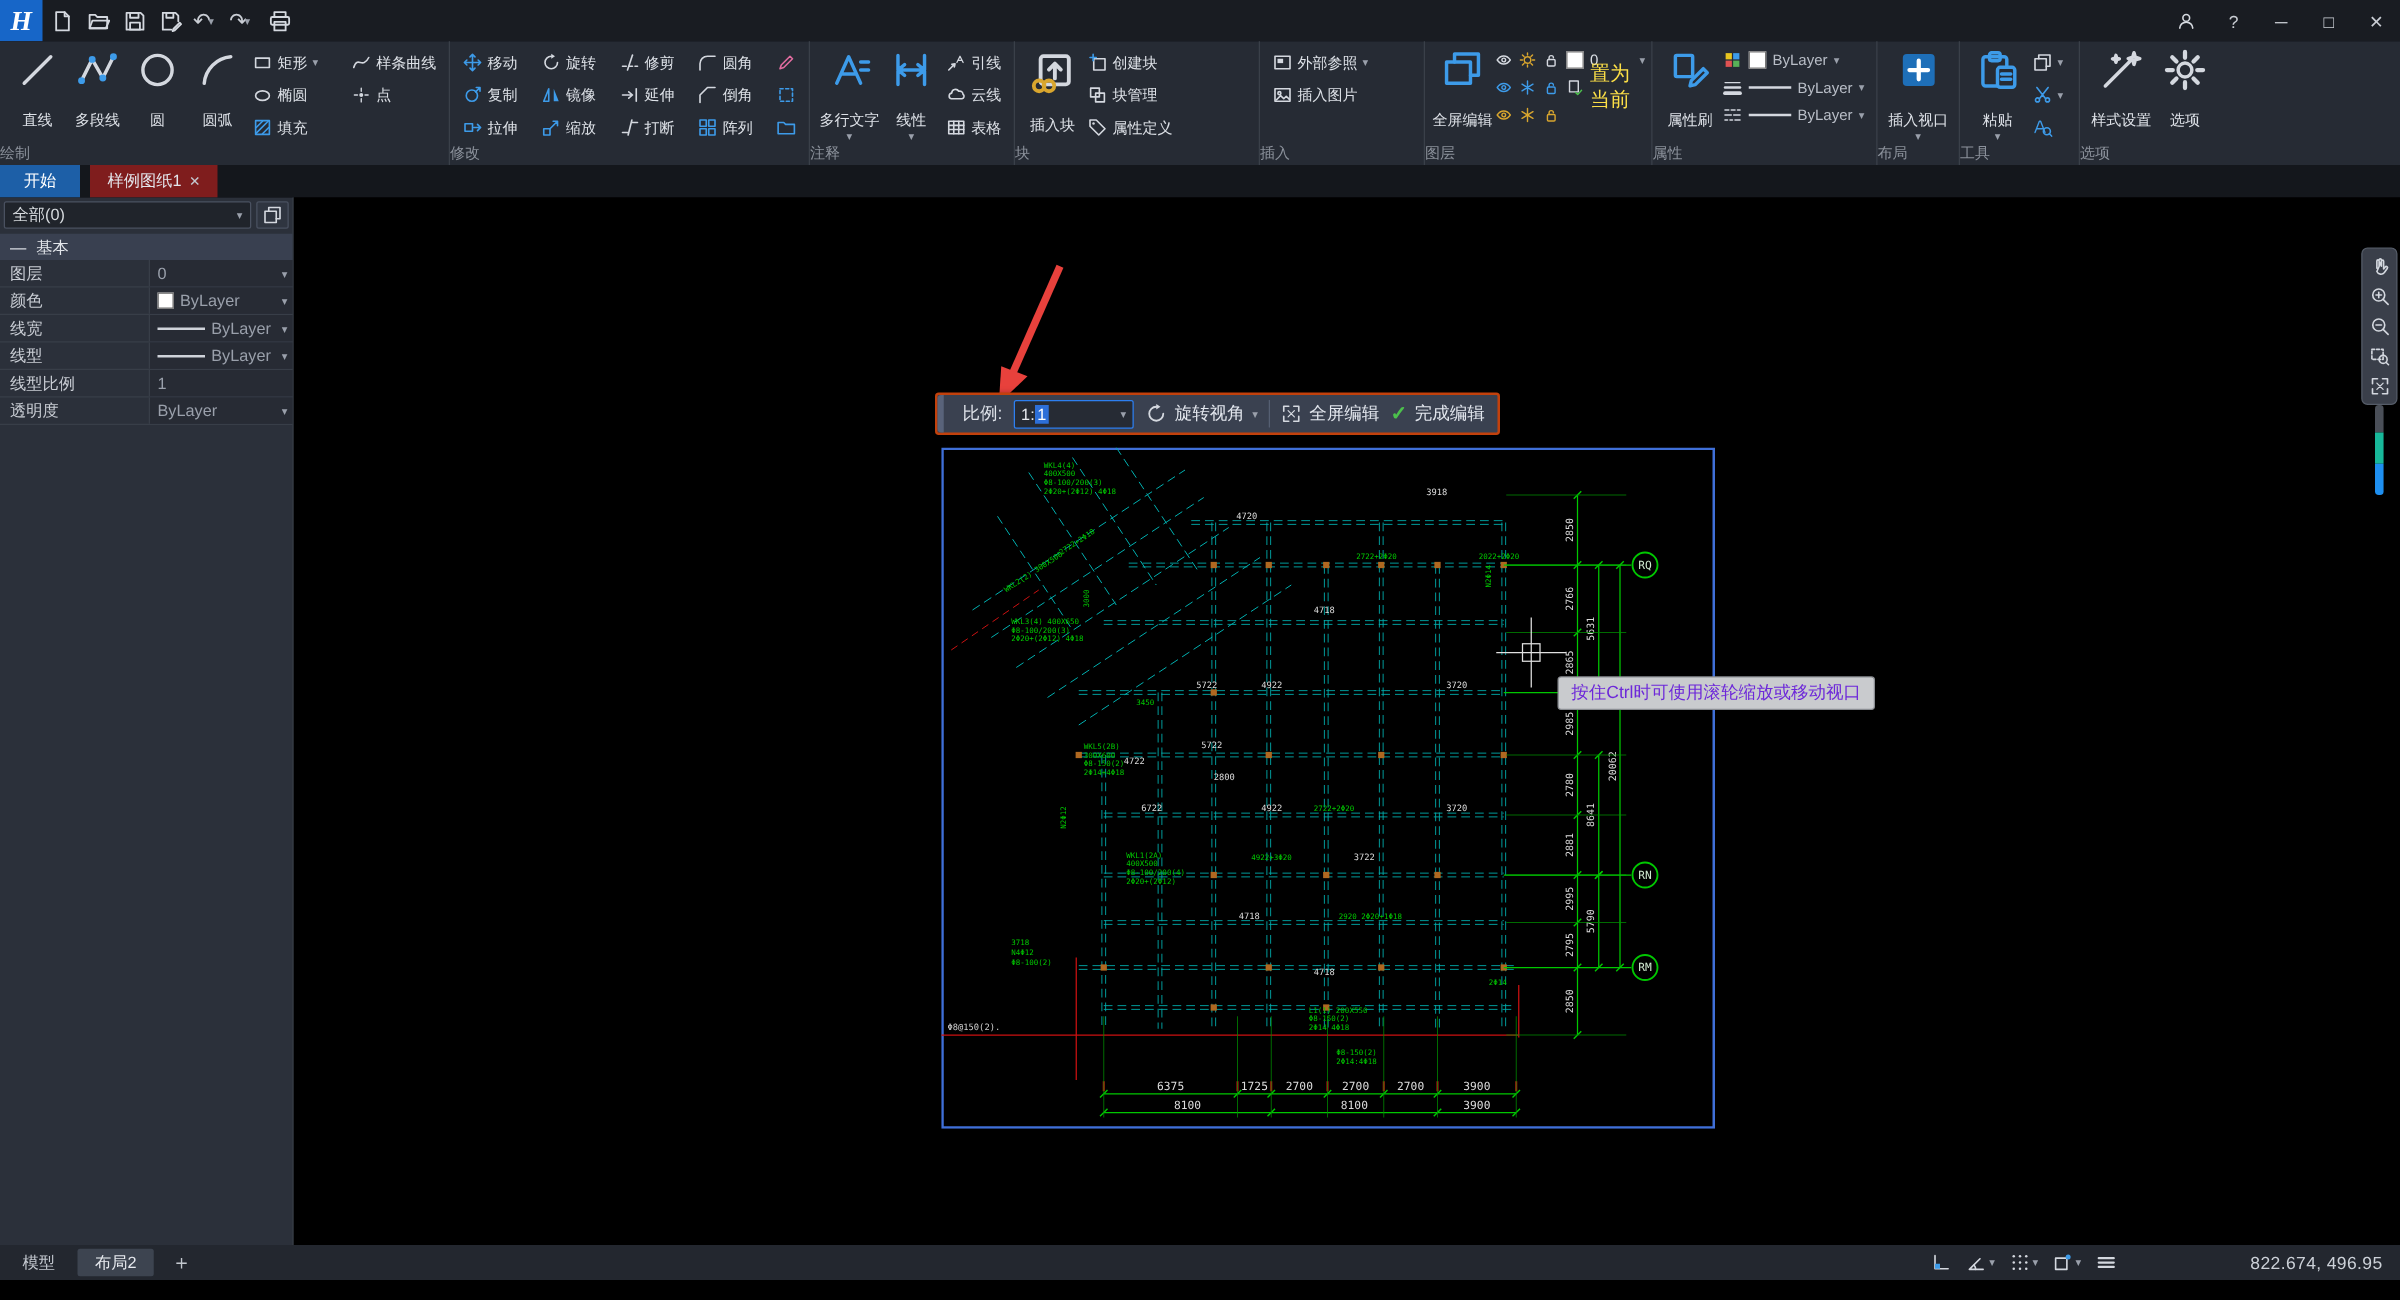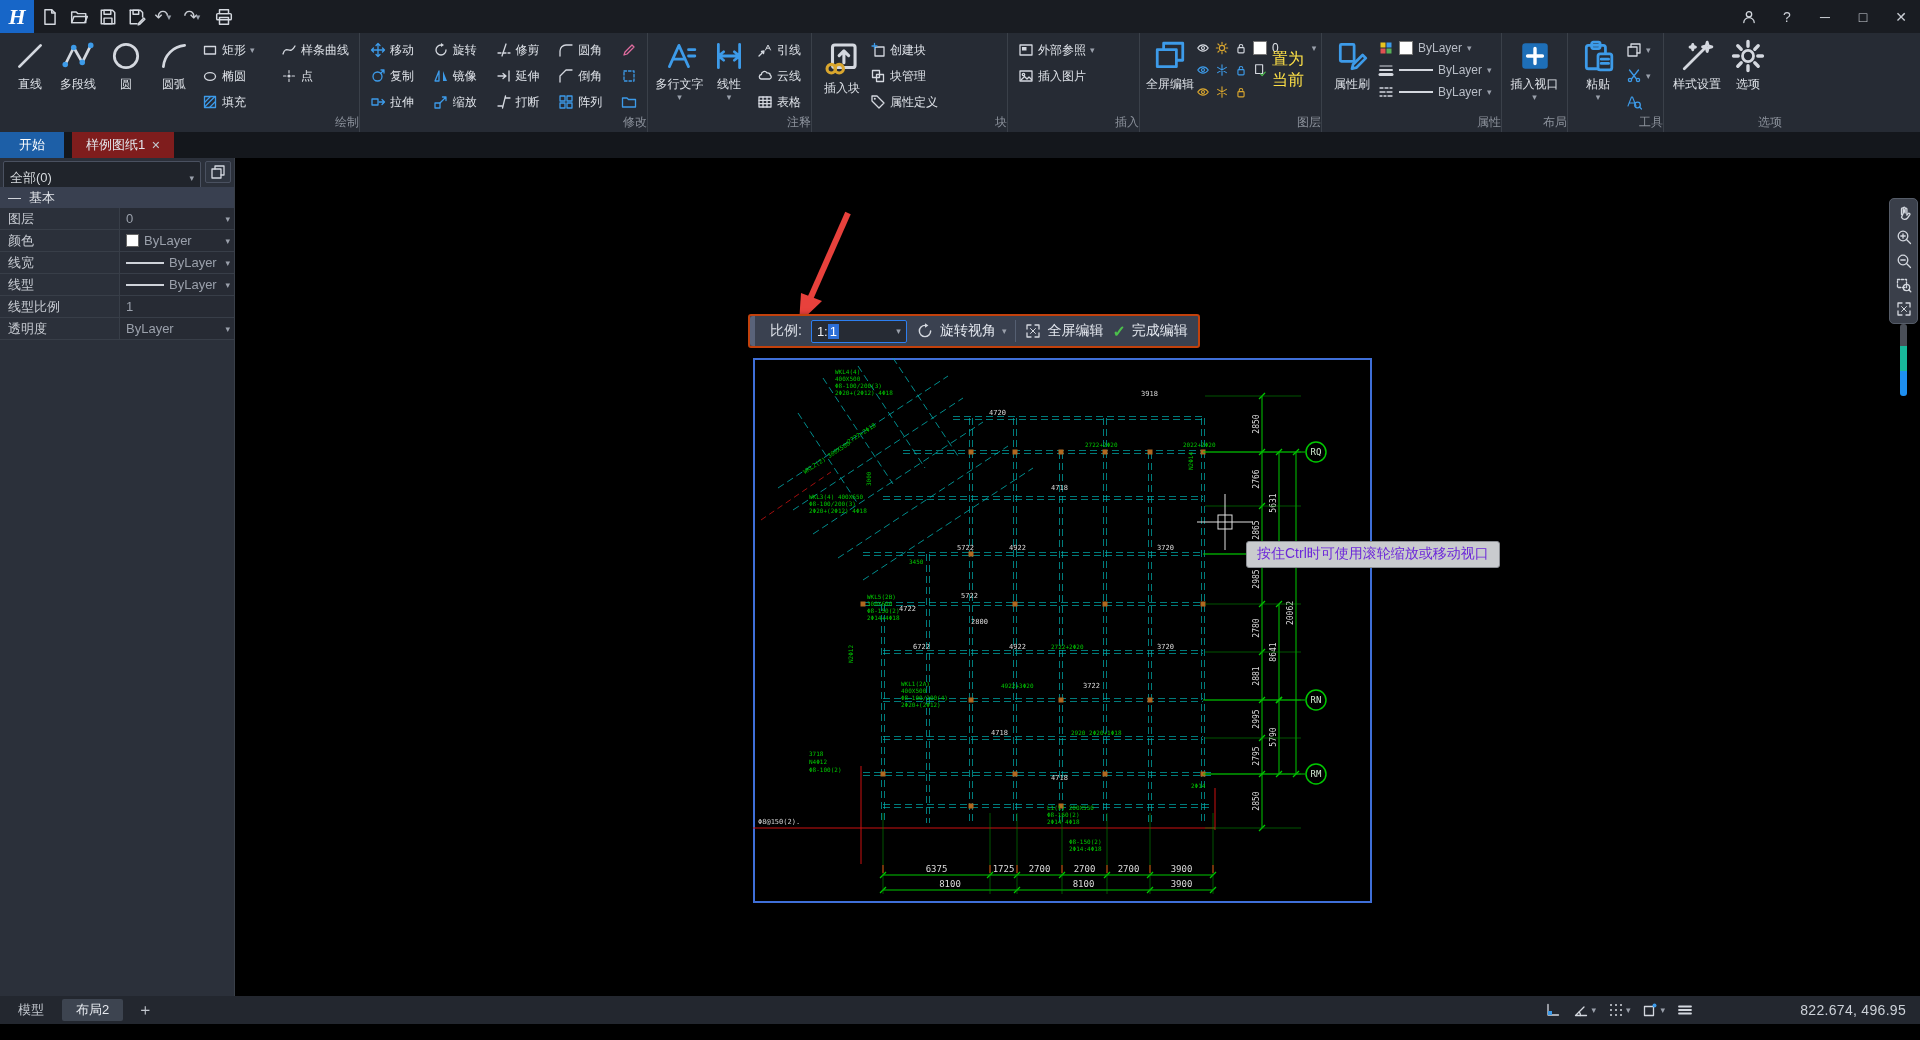--- a/index.html
+++ b/index.html
@@ -13,23 +13,23 @@
   .qbtn { width:27px; height:26px; margin-left:2px; display:flex; align-items:center; justify-content:center; color:#c9cdd4; border-radius:3px; }
   .qchev { color:#9aa0ab; font-size:9px; margin-left:-2px; width:10px; }
   .qglyph { font-size:17px; color:#c9cdd4; }
   .wtitle { position:absolute; left:0; right:0; text-align:center; color:#d8dce2; font-size:14px; pointer-events:none; }
   .winctl { margin-left:auto; display:flex; align-items:center; height:100%; }
   .winbtn { width:38px; height:33px; display:flex; align-items:center; justify-content:center; color:#c9cdd4; font-size:14px; }
 
   
   .ribbon { position:absolute; left:0; top:33px; width:1920px; height:99px; background:#262b34; display:flex; }
   .rg { position:relative; height:99px; border-right:1px solid #3a4049; padding:2px 6px 16px 6px; display:flex; align-items:flex-start; }
-  .glabel { position:absolute; bottom:1px; left:0; right:0; text-align:right; font-size:12px; color:#8b919b; }
+  .glabel { position:absolute; bottom:1px; left:0; right:0; text-align:left; font-size:12px; color:#8b919b; }
   .bigbtn { display:flex; flex-direction:column; align-items:center; justify-content:flex-start; padding:4px 3px 0 3px; color:#dde1e7; font-size:12px; border-radius:3px; min-width:48px; }
-  .bigbtn .blabel { margin-top:3px; white-space:nowrap; }
+  .bigbtn .blabel { margin-top:15px; white-space:nowrap; }
   .bchev { font-size:9px; color:#9aa0ab; line-height:8px; }
   .scol { display:flex; flex-direction:column; justify-content:flex-start; padding-top:2px; }
   .sbtn { display:flex; align-items:center; height:26px; padding:0 4px; color:#dde1e7; font-size:12px; gap:4px; border-radius:3px; white-space:nowrap; }
   .schev { font-size:9px; color:#9aa0ab; }
   .swatch { display:inline-block; width:14px; height:14px; background:#fff; border:1px solid #777; }
   .lwline { display:inline-block; width:34px; height:2px; background:#d4d8df; }
   .bylayer { color:#b9bec7; font-size:12px; }
   .minirow { display:flex; align-items:center; height:22px; gap:5px; }
 
   
@@ -41,21 +41,21 @@
   
   .tabrow { position:absolute; left:0; top:132px; width:1920px; height:26px; background:#14171c; display:flex; align-items:stretch; }
   .dtab { display:flex; align-items:center; justify-content:center; font-size:13px; padding:0 14px; gap:6px; }
   .tab-start { background:#1d5fa7; color:#fff; width:64px; }
   .tab-doc { background:#7f1d1d; color:#e3e6ec; margin-left:8px; }
   .tclose { color:#c3c8cf; font-size:11px; }
 
   
   .sidepanel { position:absolute; left:0; top:158px; width:235px; bottom:28px; background:#2b303a; border-right:1px solid #3a4049; }
   .pfilterrow { position:absolute; left:3px; top:3px; right:3px; height:22px; display:flex; gap:4px; }
-  .pselect { flex:1; background:#20242b; border:1px solid #4a5160; border-radius:2px; color:#d6dade; font-size:13px; display:flex; align-items:center; padding:16px 6px; }
+  .pselect { flex:1; background:#20242b; border:1px solid #4a5160; border-radius:2px; color:#d6dade; font-size:13px; display:flex; align-items:center; padding:4px 6px; }
   .pselect .schev { margin-left:auto; }
   .ptoolbtn { width:26px; background:#2f3540; border:1px solid #4a5160; border-radius:2px; display:flex; align-items:center; justify-content:center; }
   .phdr { position:absolute; left:0; top:29px; width:100%; height:21px; background:#394050; color:#e2e5ea; font-size:13px; display:flex; align-items:center; gap:8px; padding-left:8px; }
   .prows { position:absolute; left:0; top:50px; width:100%; }
   .prow { display:flex; height:22px; border-bottom:1px solid #383e48; font-size:13px; }
   .plabel { width:120px; color:#c9cdd4; padding-left:8px; display:flex; align-items:center; border-right:1px solid #383e48; }
   .pval { flex:1; color:#9aa0ab; display:flex; align-items:center; padding:0 4px 0 6px; gap:5px; background:#272b34; }
   .pval .schev { margin-left:auto; }
   .pswatch { width:13px; height:13px; background:#fff; border:1px solid #666; }
   .pline { width:38px; height:2px; background:#cfd3da; }

